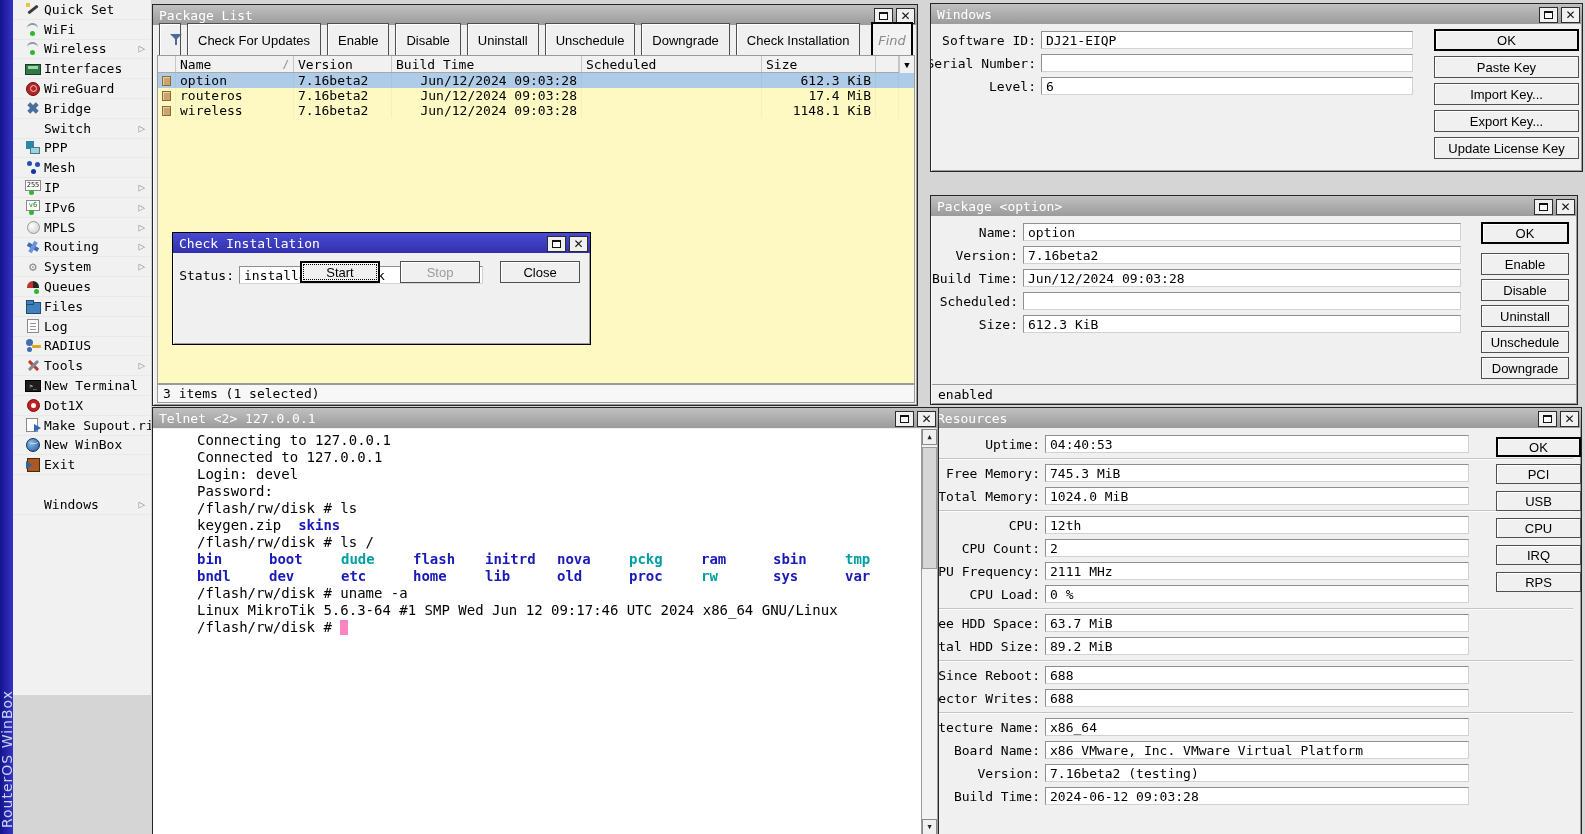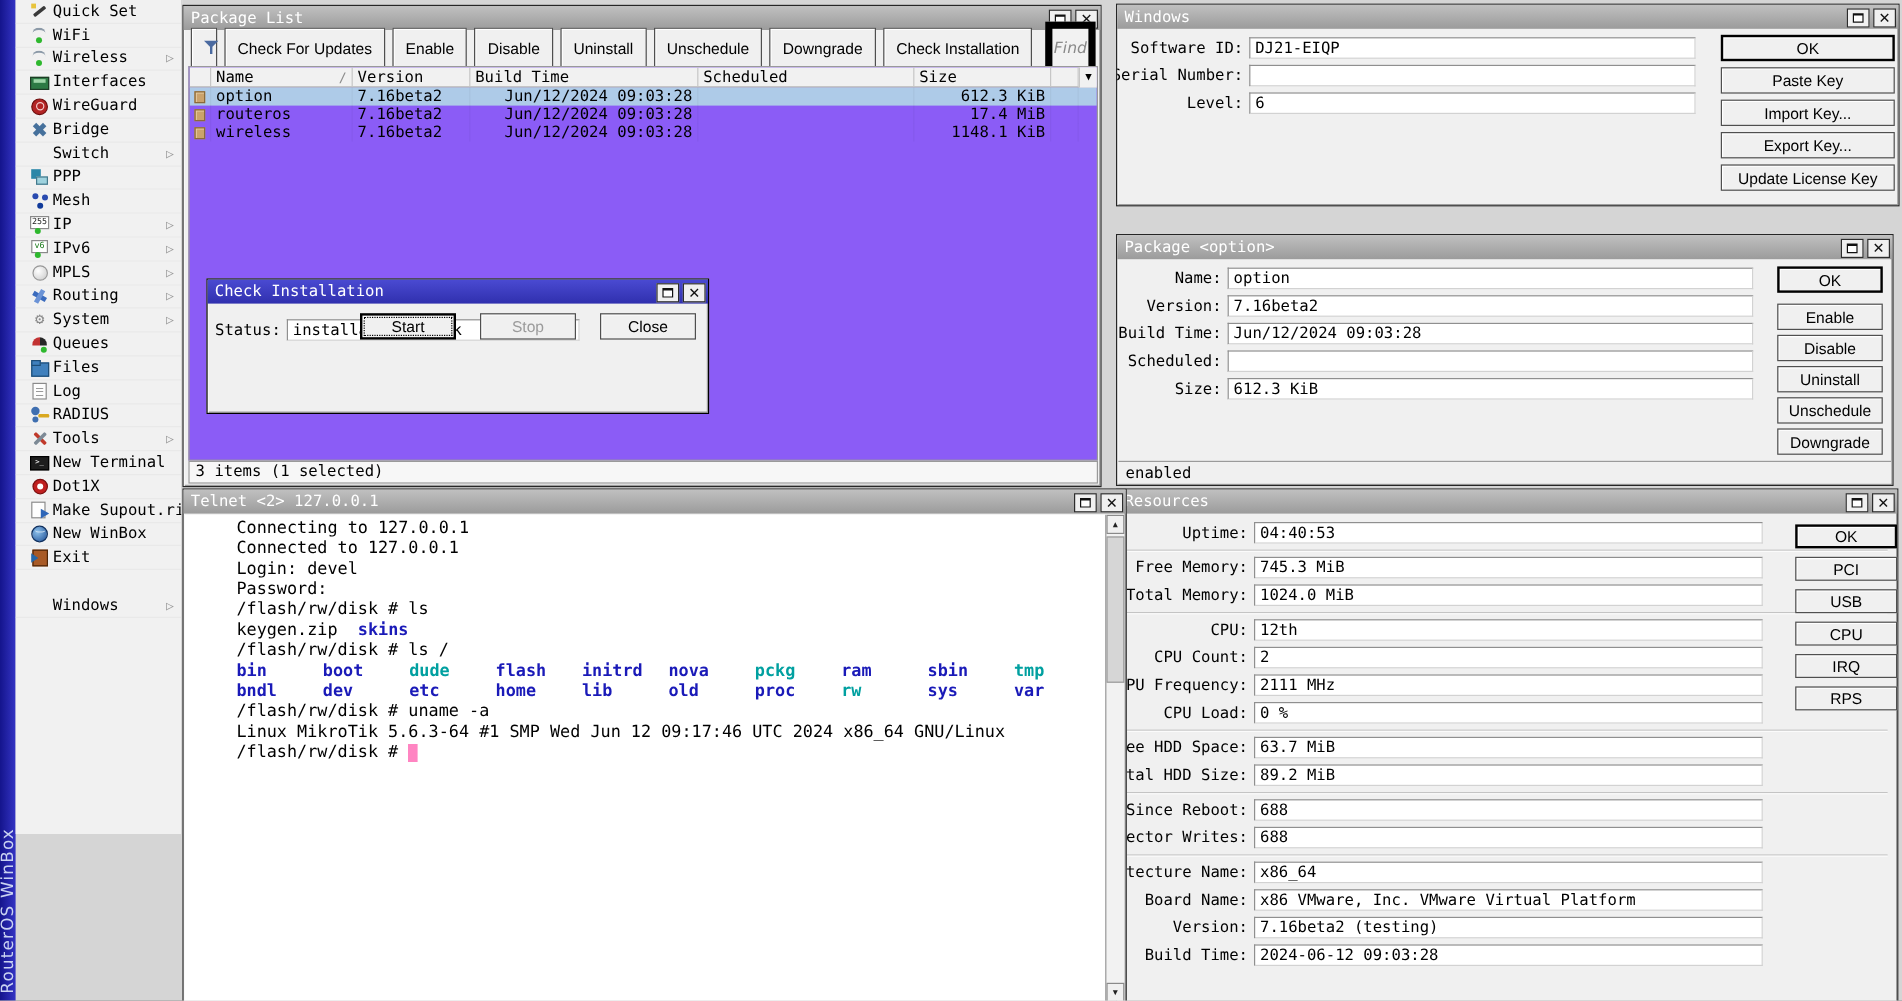--- a/index.html
+++ b/index.html
@@ -90,23 +90,23 @@
     height:18px;display:flex;align-items:center;padding:0 4px;white-space:nowrap;overflow:hidden;}
   .flabel{display:flex;justify-content:flex-end;align-items:center;white-space:nowrap;overflow:hidden;
     padding-right:5px;flex:none;height:18px;}
   .frow{display:flex;margin-bottom:5px;}
 
   
   #win-package-list{left:152px;top:4px;width:766px;height:402px;}
   #pl-toolbar{display:flex;align-items:center;gap:6px;padding:4px 4px 4px 6px;height:30px;}
   #pl-toolbar .btn{height:22px;padding:16px 10px;}
   #filter-btn{width:22px;height:20px;padding:0;}
-  #find-btn{height:20px;width:42px;margin-left:auto;border:6px solid #000000;background:#f2f2f2;
+  #find-btn{height:20px;width:42px;margin-left:auto;border:2px solid #000000;background:#f2f2f2;
     color:#8a8a8a;font-style:italic;font-family:"DejaVu Sans",sans-serif;box-shadow:none;}
-  #pl-table{position:absolute;left:4px;right:2px;top:50px;bottom:21px;background:#8b5cf6;border:1px solid #9a9a9a;overflow:hidden;}
+  #pl-table{position:absolute;left:4px;right:2px;top:50px;bottom:21px;background:#fef9c3;border:1px solid #9a9a9a;overflow:hidden;}
   .hrow{display:flex;height:17px;background:#f1f1f1;border-bottom:1px solid #a8a8a8;}
   .hcell{display:flex;align-items:center;padding:0 4px;border-right:1px solid #c6c6c6;flex:none;overflow:hidden;}
   .prow{display:flex;height:15px;align-items:center;}
   .prow.selected{background:#aecbe8;}
   .pcell{flex:none;padding:0 4px;display:flex;align-items:center;height:15px;overflow:hidden;border-right:1px solid rgba(0,0,0,0.04);}
   .num{justify-content:flex-end;}
   .pkg-ic{width:11px;height:10px;background:#cba36b;border:1px solid #8a6a3a;box-shadow:inset 1px 1px 0 #e8cfa4;}
   .c0{width:18px;} .c1{width:118px;} .c2{width:98px;} .c3{width:190px;} .c4{width:180px;} .c5{width:114px;} .c6{width:23px;}
   #col-dd{margin-left:auto;width:21px;height:17px;background:#f1f1f1;border-left:1px solid #c6c6c6;
     display:flex;align-items:center;justify-content:center;font-size:9px;}

